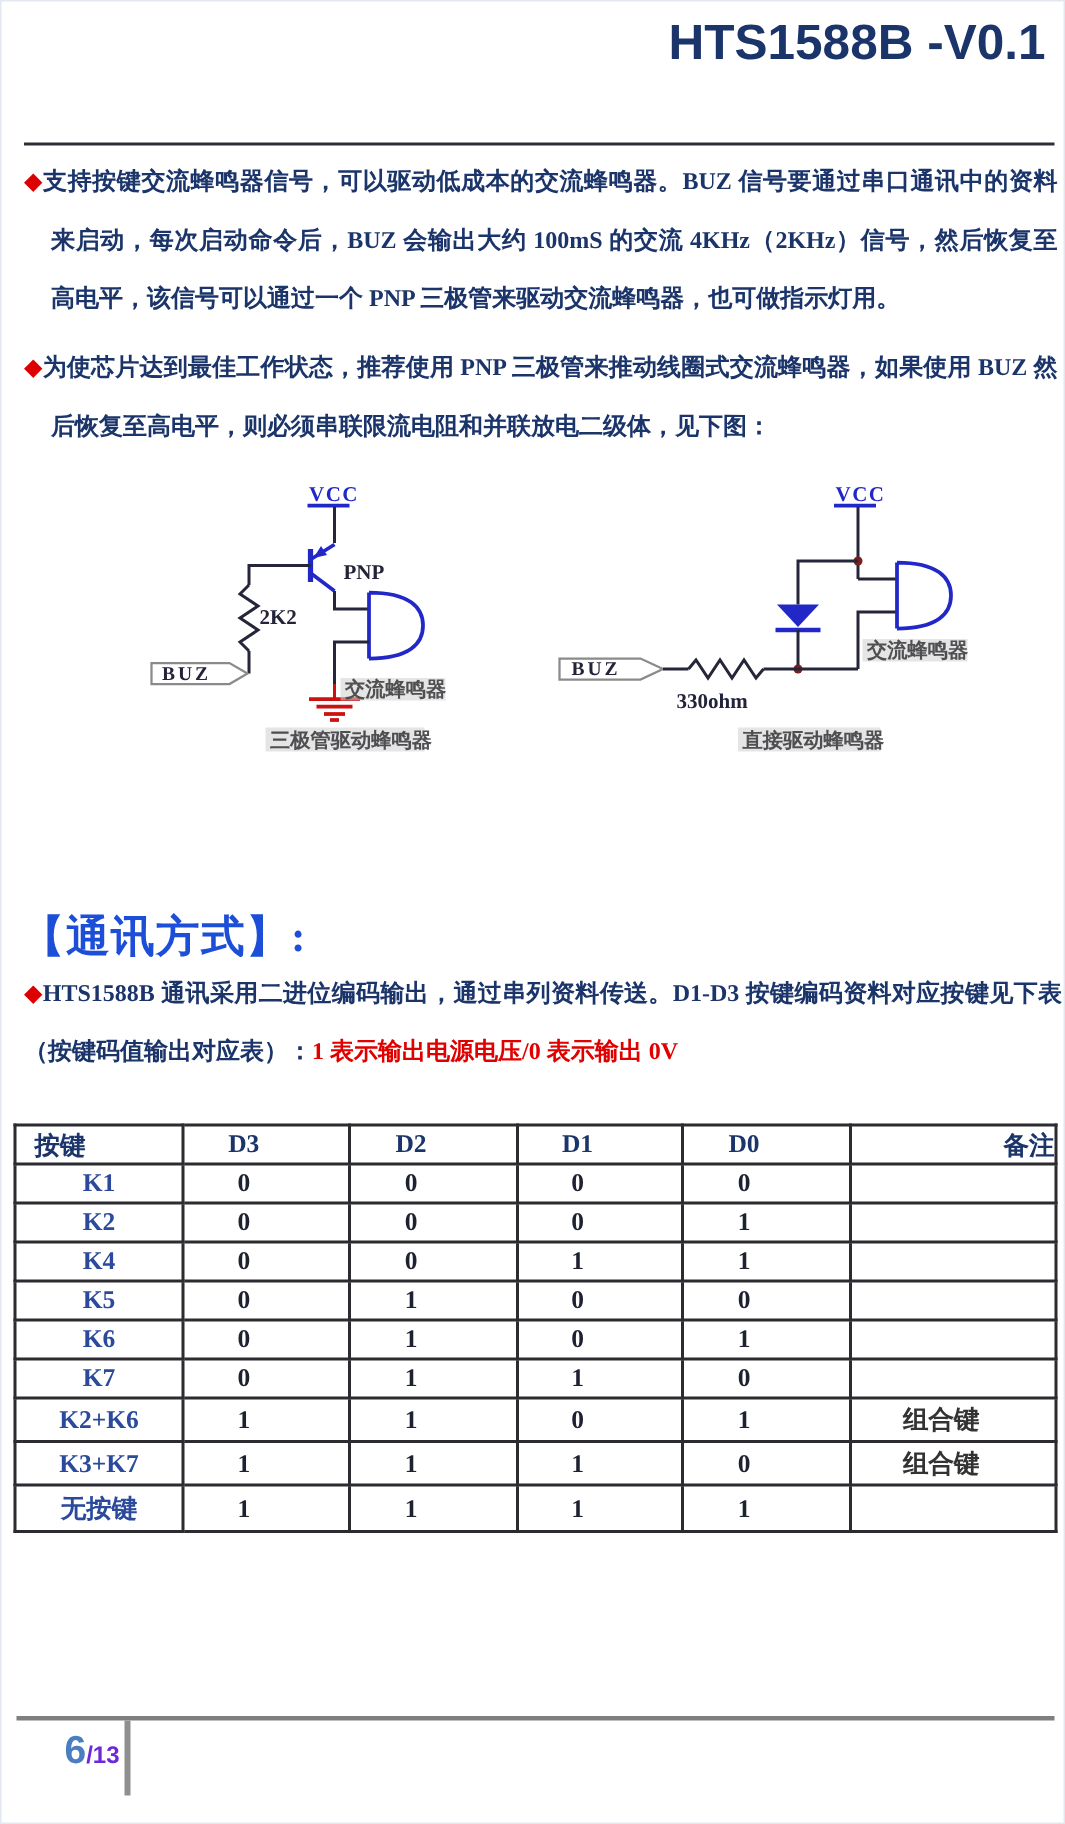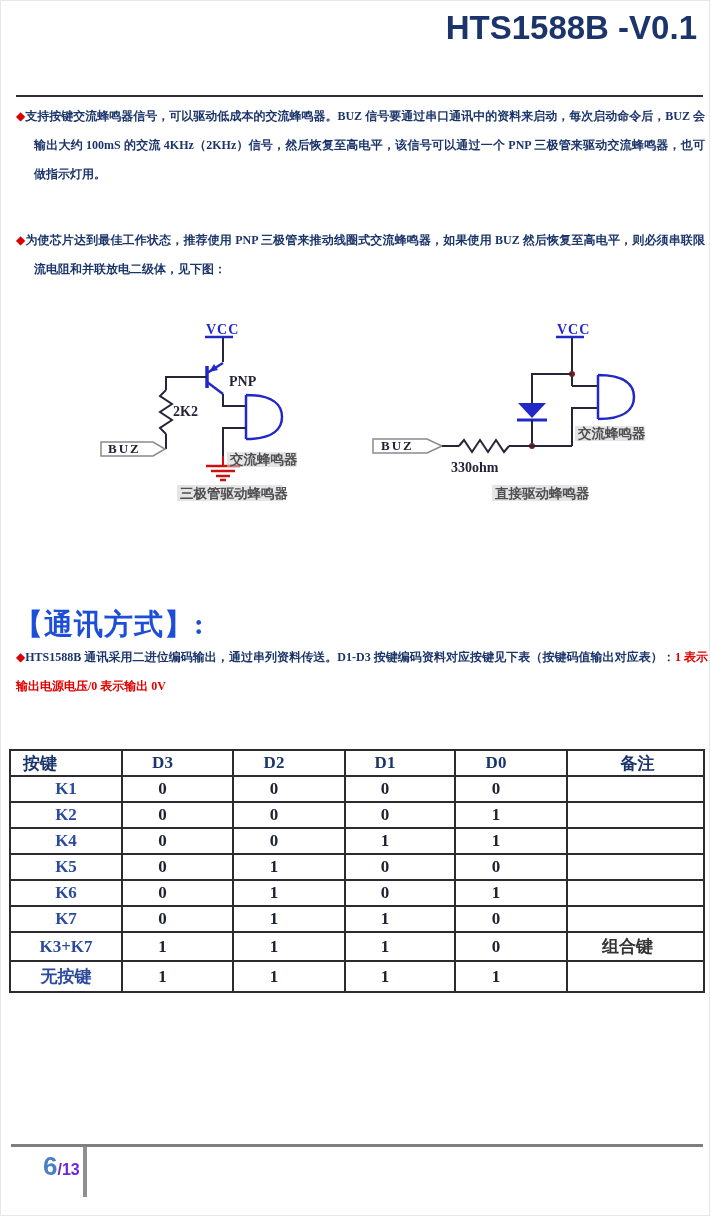--- a/index.html
+++ b/index.html
@@ -9,21 +9,21 @@
     overflow:hidden;
     font-family:"Liberation Serif","DejaVu Serif",serif;
   }
   .title {
     position:absolute; top:8px; right:12px;
     font-family:"Liberation Sans","DejaVu Sans",sans-serif;
     font-size:33px; font-weight:600; color:#1b356b; white-space:nowrap;
   }
   .rule-top { position:absolute; left:15px; top:94px; width:687px; height:0; border-top:2px solid #2e2e3a; }
   .para {
-    position:absolute; color:#1b356b; font-size:12px; line-height:29px;
+    position:absolute; color:#1b356b; font-size:16px; line-height:39px;
     font-weight:600; text-align:justify;
   }
   .p1 { left:15px; top:101px; width:689px; padding-left:18px; text-indent:-18px; box-sizing:border-box; }
   .p2 { left:15px; top:225px; width:689px; padding-left:18px; text-indent:-18px; box-sizing:border-box; }
   .p3 { left:15px; top:642px; width:692px; }
   .diamond { color:#dd0000; }
   .red-text { color:#e00000; }
   .section-heading {
     position:absolute; left:13px; top:604px;
     font-size:29px; font-weight:700; color:#1d4ed8; letter-spacing:1px;
@@ -45,21 +45,21 @@
     position:absolute; left:8px; top:748px; width:694px;
     border-collapse:collapse; table-layout:fixed;
   }
   .key-table th, .key-table td {
     border:2px solid #2b2b30; padding:0; font-size:17px; font-weight:600;
     overflow:hidden; white-space:nowrap;
   }
   .key-table th { color:#1b356b; }
   .key-table th.h-key { text-align:left; padding-left:12px; }
   .key-table th.h-num { text-align:center; padding-right:30px; }
-  .key-table th.h-note { text-align:center; padding-left:4px; }
+  .key-table th.h-note { text-align:right; padding-left:4px; }
   .key-table td.c-key { color:#2b4a9b; text-align:center; }
   .key-table td.c-num { color:#1e2230; text-align:center; padding-right:30px; }
   .key-table td.c-note { color:#333333; text-align:left; padding-left:34px; }
   tr.r-head { height:26px; }
   tr.r-std { height:26px; }
   tr.r-tall { height:29px; }
   tr.r-last { height:31px; }
 
   .footer-line { position:absolute; left:10px; top:1143px; width:692px; height:3px; background:#7f7f7f; }
   .footer-bar { position:absolute; left:82px; top:1146px; width:4px; height:50px; background:#8f8f8f; }
@@ -219,20 +219,28 @@
     </tr>
     <tr class="r-std">
       <td class="c-key">K7</td>
       <td class="c-num">0</td>
       <td class="c-num">1</td>
       <td class="c-num">1</td>
       <td class="c-num">0</td>
       <td class="c-note"></td>
     </tr>
     <tr class="r-tall">
+      <td class="c-key">K2+K6</td>
+      <td class="c-num">1</td>
+      <td class="c-num">1</td>
+      <td class="c-num">0</td>
+      <td class="c-num">1</td>
+      <td class="c-note">组合键</td>
+    </tr>
+    <tr class="r-tall">
       <td class="c-key">K3+K7</td>
       <td class="c-num">1</td>
       <td class="c-num">1</td>
       <td class="c-num">1</td>
       <td class="c-num">0</td>
       <td class="c-note">组合键</td>
     </tr>
     <tr class="r-last">
       <td class="c-key">无按键</td>
       <td class="c-num">1</td>

